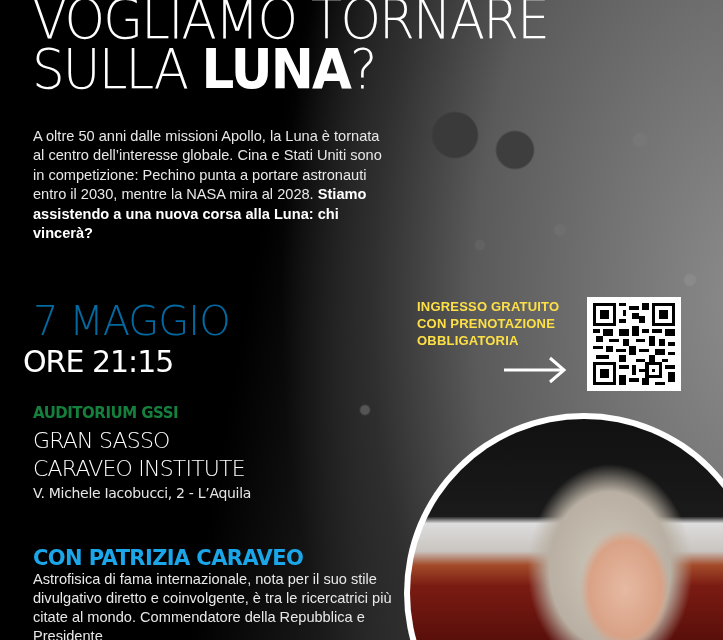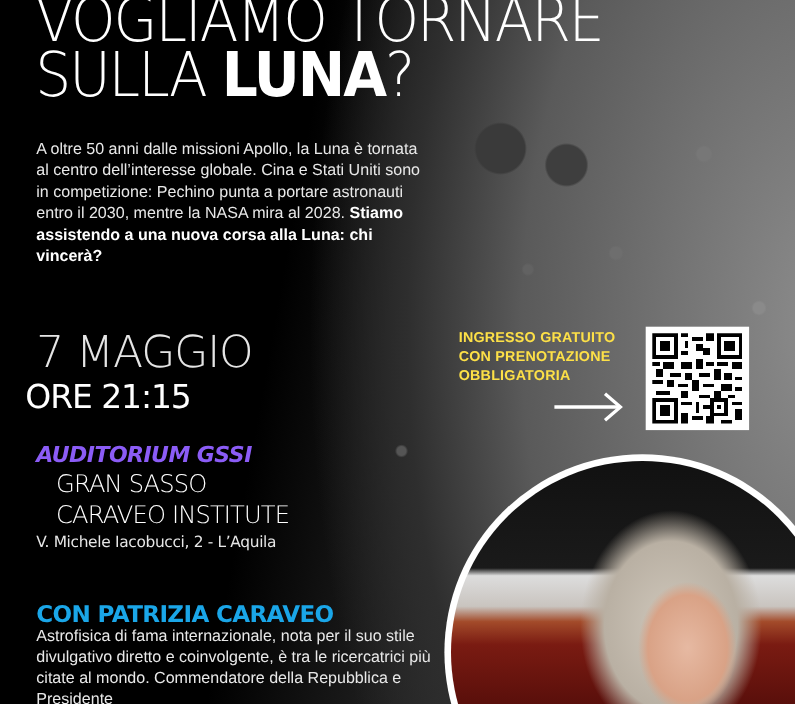--- a/index.html
+++ b/index.html
@@ -13,24 +13,24 @@
       radial-gradient(circle at 690px 280px, #8a8a8a 0 5px, transparent 7px),
       radial-gradient(circle at 480px 245px, #626262 0 4px, transparent 6px),
       radial-gradient(circle at 365px 410px, #555 0 4px, transparent 6px),
       radial-gradient(ellipse 520px 900px at 760px 300px, #8e8e8e 0%, #727272 30%, #5a5a5a 55%, #2e2e2e 75%, rgba(0,0,0,0) 92%),
       linear-gradient(100deg, #000 0%, #000 36%, #1a1a1a 52%, #333 70%, #555 100%);
   }
   .title{position:absolute;left:32px;top:-6px;color:#fff;font-family:"DejaVu Sans",sans-serif;font-weight:200;font-size:56px;line-height:50px;letter-spacing:-2px;transform:scaleX(0.92);transform-origin:left top;white-space:nowrap;}
   .title b{font-weight:bold;}
   .intro{position:absolute;left:33px;top:127px;width:360px;color:#e8e8e8;font-size:14.6px;line-height:19.4px;}
   .intro b{font-weight:bold;color:#fff;}
-  .date{position:absolute;left:33px;top:298px;color:#e5e5e5;font-family:"DejaVu Sans",sans-serif;font-weight:200;font-size:40px;line-height:46px;letter-spacing:-1px;white-space:nowrap;text-align:right;}
+  .date{position:absolute;left:33px;top:298px;color:#0369a1;font-family:"DejaVu Sans",sans-serif;font-weight:200;font-size:40px;line-height:46px;letter-spacing:-1px;white-space:nowrap;text-align:right;}
   .time{position:absolute;left:23px;top:344px;color:#fff;font-family:"DejaVu Sans",sans-serif;font-size:30px;line-height:36px;letter-spacing:-1px;white-space:nowrap;}
-  .venue{position:absolute;left:33px;top:400px;color:#8b5cf6;font-family:"DejaVu Sans",sans-serif;font-weight:bold;font-size:20px;line-height:26px;letter-spacing:-0.5px;white-space:nowrap;font-style:italic;}
-  .inst{position:absolute;left:33px;top:427px;color:#fff;font-family:"DejaVu Sans",sans-serif;font-weight:200;font-size:22px;line-height:28px;letter-spacing:-0.8px;white-space:nowrap;margin-left:18px;}
+  .venue{position:absolute;left:33px;top:400px;color:#15803d;font-family:"DejaVu Sans",sans-serif;font-weight:bold;font-size:15px;line-height:26px;letter-spacing:-0.5px;white-space:nowrap;}
+  .inst{position:absolute;left:33px;top:427px;color:#fff;font-family:"DejaVu Sans",sans-serif;font-weight:200;font-size:22px;line-height:28px;letter-spacing:-0.8px;white-space:nowrap;}
   .addr{position:absolute;left:33px;top:484px;color:#e6e6e6;font-family:"DejaVu Sans",sans-serif;font-size:14px;line-height:18px;letter-spacing:-0.3px;white-space:nowrap;}
   .speaker{position:absolute;left:33px;top:545px;color:#1aa6e8;font-family:"DejaVu Sans",sans-serif;font-weight:bold;font-size:21px;line-height:26px;letter-spacing:-0.6px;white-space:nowrap;text-align:right;}
   .bio{position:absolute;left:33px;top:570px;width:370px;color:#e8e8e8;font-size:14.6px;line-height:19px;}
   .entry{position:absolute;left:417px;top:298px;color:#fde047;font-weight:bold;font-size:13px;line-height:17px;letter-spacing:0.2px;}
   .arrow{position:absolute;left:502px;top:355px;width:66px;height:30px;}
   .qr{position:absolute;left:587px;top:297px;width:94px;height:94px;background:#fff;}
   .qr svg{position:absolute;left:6px;top:6px;}
   .portrait{position:absolute;left:404px;top:413px;width:360px;height:360px;border-radius:50%;background:#fff;}
   .portrait .photo{position:absolute;left:6px;top:6px;width:348px;height:348px;border-radius:50%;overflow:hidden;
     background:

